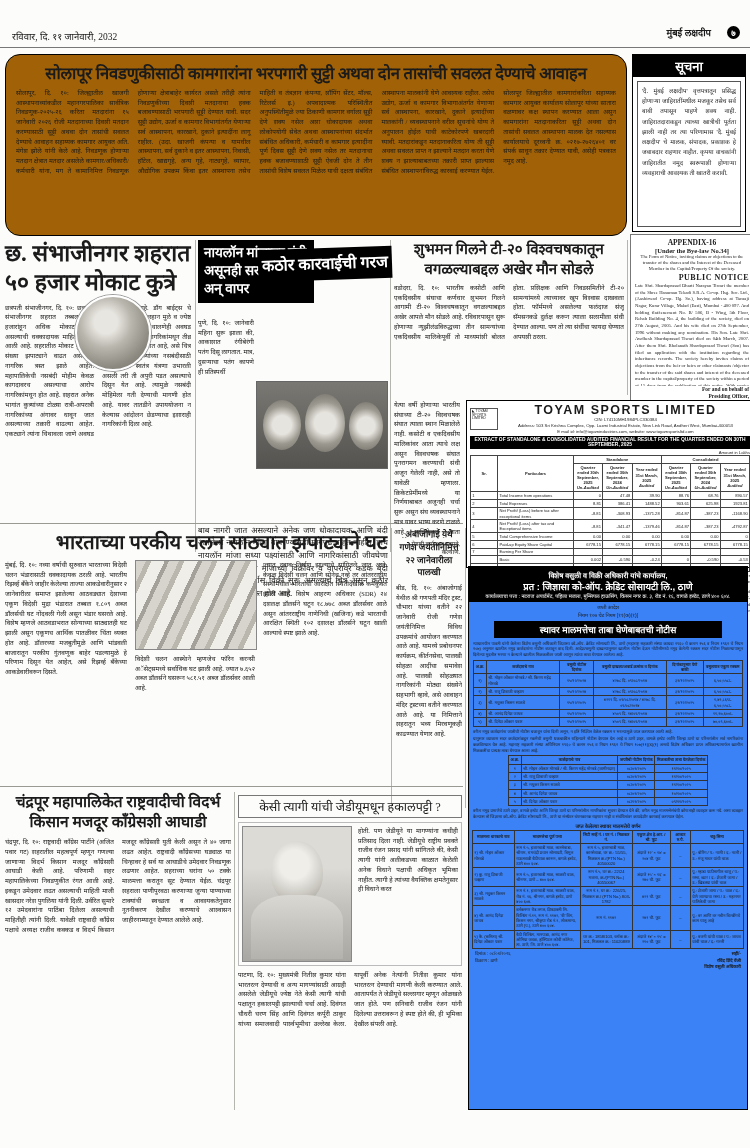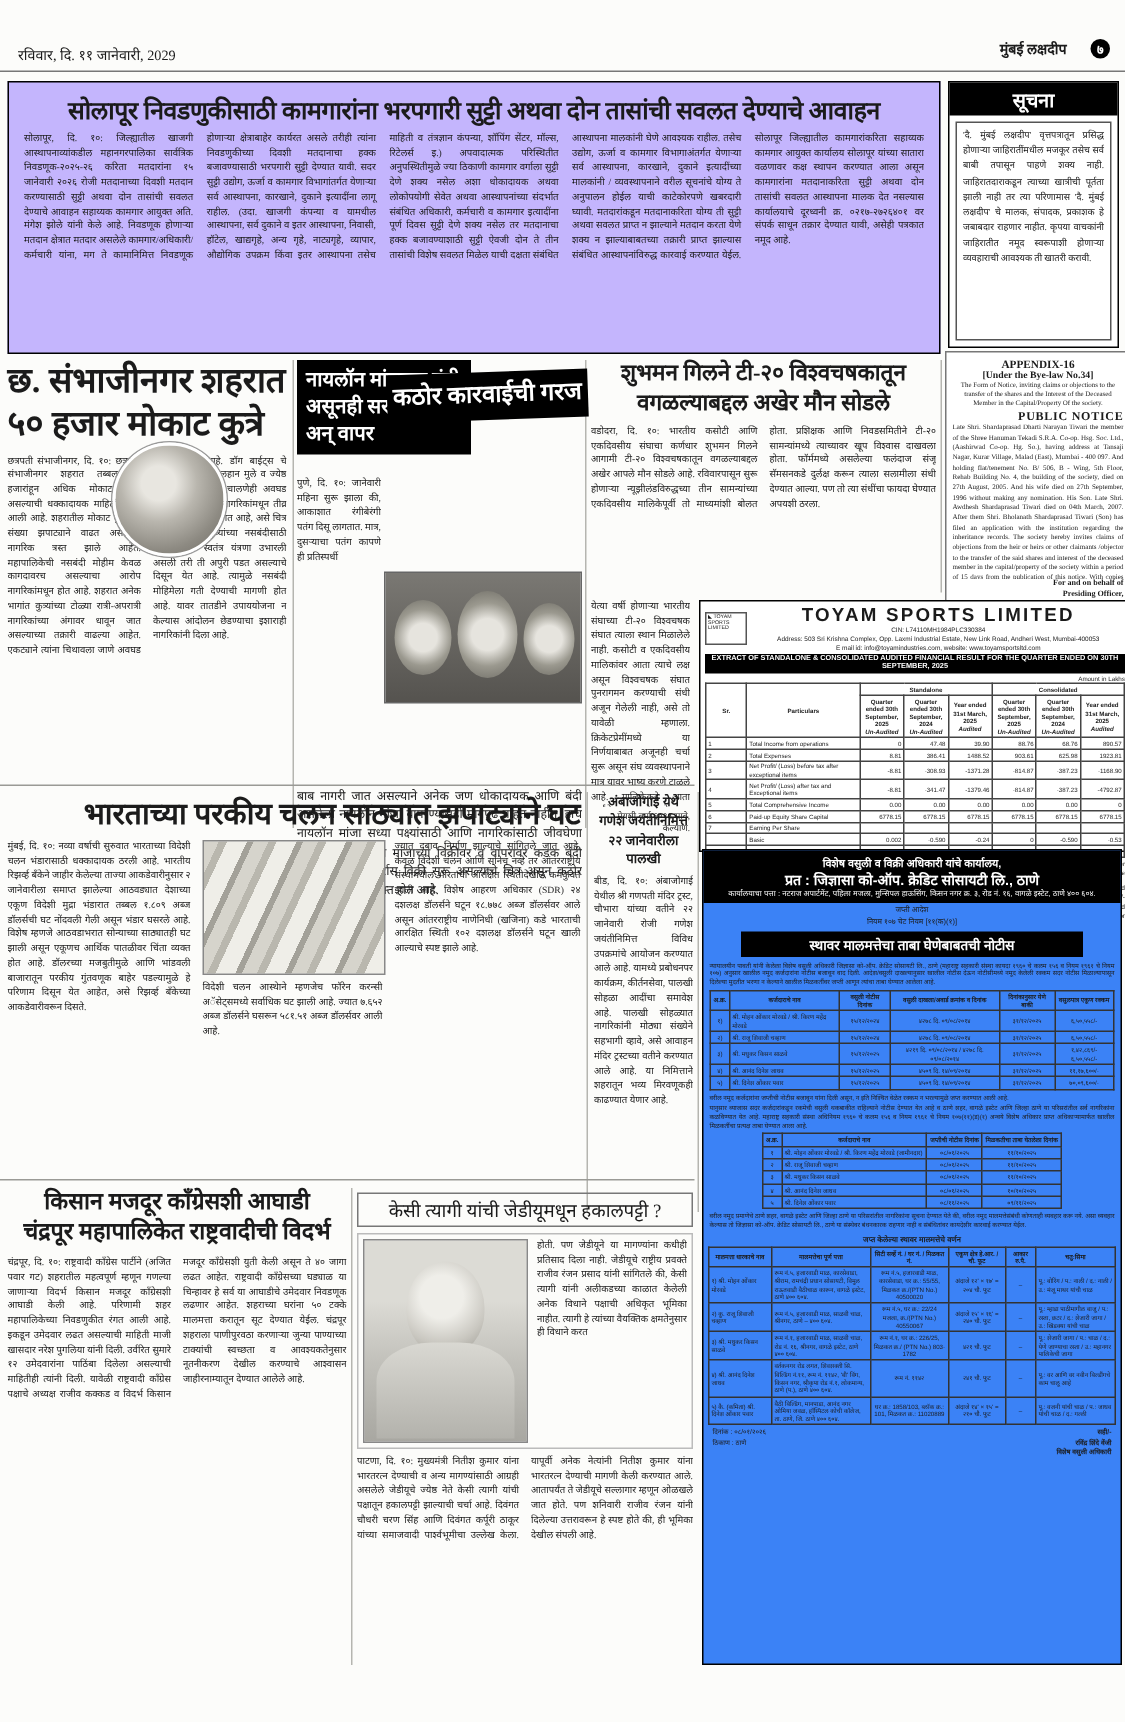--- a/index.html
+++ b/index.html
@@ -11,21 +11,21 @@
   .cols5{column-count:5;column-gap:9px;}
   .body-sm{font-size:6.4px;line-height:1.52;}
   .vline{position:absolute;width:1px;background:#b5b5b0;}
   .hline{position:absolute;height:1px;background:#9a9a95;}
   
   .dateline{font-size:9.5px;}
   .masthead{font-size:9.5px;font-weight:bold;display:flex;align-items:center;gap:16px;}
   .pgnum{display:inline-flex;align-items:center;justify-content:center;width:13px;height:13px;
          border-radius:50%;background:#000;color:#fff;font-size:8.5px;font-weight:bold;}
   
-  .lead-box{border:1.4px solid #000;border-radius:0;padding:6px 10px 6px 10px;background:#c4b5fd;font-family:Liberation Serif, serif;}
+  .lead-box{border:1.4px solid #000;border-radius:15px;padding:6px 10px 6px 10px;background:#a16207;font-family:Liberation Serif, serif;}
   .lead-head{font-size:16.5px;font-weight:bold;text-align:center;white-space:nowrap;overflow:hidden;letter-spacing:-.2px;}
   
   .suchana{border:1.2px solid #000;background:#fff;}
   .suchana-title{background:#000;color:#fff;text-align:center;font-size:13px;font-weight:bold;padding:2px 0;}
   .suchana-body{border:1px solid #555;margin:4px;padding:4px 4px;font-size:6.2px;line-height:1.65;}
   
   .appendix{border:1px solid #777;padding:3px 4px;background:#fff;font-family:"Liberation Serif",serif;}
   .apx-t1{font-size:7.5px;font-weight:bold;text-align:center;}
   .apx-t2{font-size:6.5px;font-weight:bold;text-align:center;}
   .apx-intro{font-size:4.6px;text-align:center;line-height:1.3;}
@@ -81,21 +81,21 @@
   .hl-tyagi{font-size:12.5px;font-weight:normal;text-align:center;border:1px solid #777;padding:2px 0;}
   .nylon-head{font-size:13.5px;line-height:1.35;padding:4px 6px;}
   .kathor{font-size:16px;line-height:1.25;text-align:center;padding:6px 4px;transform:rotate(-2deg);}
   .endline{font-size:6px;text-align:right;}
 </style>
 </head>
 <body>
 
 <div id="page">
 
-  <div class="abs dateline" style="left:12px;top:30px;">रविवार, दि. ११ जानेवारी, 2029</div>
+  <div class="abs dateline" style="left:12px;top:30px;">रविवार, दि. ११ जानेवारी, 2032</div>
   <div class="abs masthead" style="right:10px;top:26px;">
     <span>मुंबई लक्षदीप</span>
     <span class="pgnum">७</span>
   </div>
   <div class="hline" style="left:0;top:47px;width:750px;background:#777;"></div>
 
   <div class="abs lead-box" style="left:5px;top:54px;width:600px;height:168px;">
     <div class="lead-head">सोलापूर निवडणुकीसाठी कामगारांना भरपगारी सुट्टी अथवा दोन तासांची सवलत देण्याचे आवाहन</div>
     <div class="cols5 body-sm justify" style="margin-top:4px;height:128px;overflow:hidden;">सोलापूर, दि. १०: जिल्ह्यातील खाजगी आस्थापनाव्यांकडील महानगरपालिका सार्वत्रिक निवडणूक-२०२५-२६ करिता मतदारांना १५ जानेवारी २०२६ रोजी मतदानाच्या दिवशी मतदान करण्यासाठी सुट्टी अथवा दोन तासांची सवलत देण्याचे आवाहन सहाय्यक कामगार आयुक्त अति. मंगेश झोले यांनी केले आहे. निवडणूक होणाऱ्या मतदान क्षेत्रात मतदार असलेले कामगार/अधिकारी/कर्मचारी यांना, मग ते कामानिमित्त निवडणूक होणाऱ्या क्षेत्राबाहेर कार्यरत असले तरीही त्यांना निवडणुकीच्या दिवशी मतदानाचा हक्क बजावण्यासाठी भरपगारी सुट्टी देण्यात यावी. सदर सुट्टी उद्योग, ऊर्जा व कामगार विभागांतर्गत येणाऱ्या सर्व आस्थापना, कारखाने, दुकाने इत्यादींना लागू राहील. (उदा. खाजगी कंपन्या व यामधील आस्थापना, सर्व दुकाने व इतर आस्थापना, निवासी, हॉटेल, खाद्यगृहे, अन्य गृहे, नाट्यगृहे, व्यापार, औद्योगिक उपक्रम किंवा इतर आस्थापना तसेच माहिती व तंत्रज्ञान कंपन्या, शॉपिंग सेंटर, मॉल्स, रिटेलर्स इ.) अपवादात्मक परिस्थितीत अनुपस्थितीमुळे ज्या ठिकाणी कामगार वर्गाला सुट्टी देणे शक्य नसेल अशा धोकादायक अथवा लोकोपयोगी सेवेत अथवा आस्थापनांच्या संदर्भात संबंधित अधिकारी, कर्मचारी व कामगार इत्यादींना पूर्ण दिवस सुट्टी देणे शक्य नसेल तर मतदानाचा हक्क बजावण्याशाठी सुट्टी ऐवजी दोन ते तीन तासांची विशेष सवलत मिळेल याची दक्षता संबंधित आस्थापना मालकांनी घेणे आवश्यक राहील. तसेच उद्योग, ऊर्जा व कामगार विभागाअंतर्गत येणाऱ्या सर्व आस्थापना, कारखाने, दुकाने इत्यादींच्या मालकांनी / व्यवस्थापनाने वरील सूचनांचे योग्य ते अनुपालन होईल याची काटेकोरपणे खबरदारी घ्यावी. मतदारांकडून मतदानाकरिता योग्य ती सुट्टी अथवा सवलत प्राप्त न झाल्याने मतदान करता येणे शक्य न झाल्याबाबतच्या तक्रारी प्राप्त झाल्यास संबंधित आस्थापनांविरुद्ध कारवाई करण्यात येईल. सोलापूर जिल्ह्यातील कामगारांकरिता सहाय्यक कामगार आयुक्त कार्यालय सोलापूर यांच्या सातारा वळणावर कक्ष स्थापन करण्यात आला असून कामगारांना मतदानाकरिता सुट्टी अथवा दोन तासांची सवलत आस्थापना मालक देत नसल्यास कार्यालयाचे दूरध्वनी क्र. ०२१७-२७२६४०१ वर संपर्क साधून तक्रार देण्यात यावी, असेही पत्रकात नमूद आहे.</div>
   </div>
@@ -503,22 +503,22 @@
       <div class="v-sign">
         <div>सही/-</div>
         <div>रविंद्र शिंदे वेंजी</div>
         <div>विशेष वसुली अधिकारी</div>
       </div>
     </div>
   </div>
 
   <div class="abs" style="left:5px;top:792px;width:226px;height:318px;">
     <div class="hl-chandrapur">
+      <div>चंद्रपूर महापालिकेत राष्ट्रवादीची विदर्भ</div>
       <div>किसान मजदूर काँग्रेसशी आघाडी</div>
-      <div>चंद्रपूर महापालिकेत राष्ट्रवादीची विदर्भ</div>
     </div>
     <div class="cols2 body-sm justify" style="margin-top:5px;height:268px;overflow:hidden;">चंद्रपूर, दि. १०: राष्ट्रवादी काँग्रेस पार्टीने (अजित पवार गट) शहरातील महत्वपूर्ण म्हणून गणल्या जाणाऱ्या विदर्भ किसान मजदूर काँग्रेसशी आघाडी केली आहे. परिणामी शहर महापालिकेच्या निवडणुकीत रंगत आली आहे. इकडून उमेदवार लढत असल्याची माहिती माजी खासदार नरेश पुगलिया यांनी दिली. उर्वरित सुमारे १२ उमेदवारांना पाठिंबा दिलेला असल्याची माहितीही त्यांनी दिली. यावेळी राष्ट्रवादी काँग्रेस पक्षाचे अध्यक्ष राजीव कक्कड व विदर्भ किसान मजदूर काँग्रेसशी युती केली असून ते ४० जागा लढत आहेत. राष्ट्रवादी काँग्रेसच्या घड्याळ या चिन्हावर हे सर्व या आघाडीचे उमेदवार निवडणूक लढणार आहेत. शहराच्या घरांना ५० टक्के मालमत्ता करातून सूट देण्यात येईल. चंद्रपूर शहराला पाणीपुरवठा करणाऱ्या जुन्या पाण्याच्या टाक्यांची स्वच्छता व आवश्यकतेनुसार नूतनीकरण देखील करण्याचे आश्वासन जाहीरनाम्यातून देण्यात आलेले आहे.</div>
   </div>
 
   <div class="abs" style="left:238px;top:795px;width:224px;height:315px;">
     <div class="hl-tyagi">केसी त्यागी यांची जेडीयूमधून हकालपट्टी ?</div>
     <div style="display:flex;gap:6px;margin-top:4px;border:1px solid #bbb;padding:3px;">
       <div class="tyagi-photo" style="width:108px;height:134px;flex:0 0 auto;">
         <span class="tyagi-head"></span>
           <span class="tyagi-body"></span>

